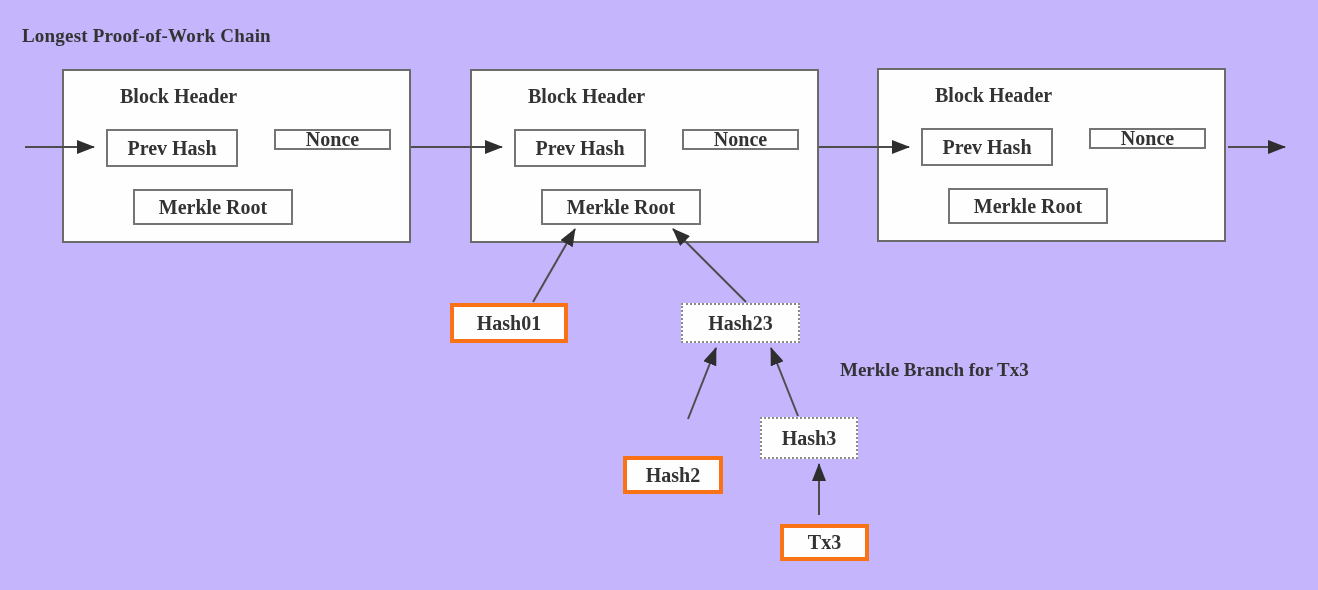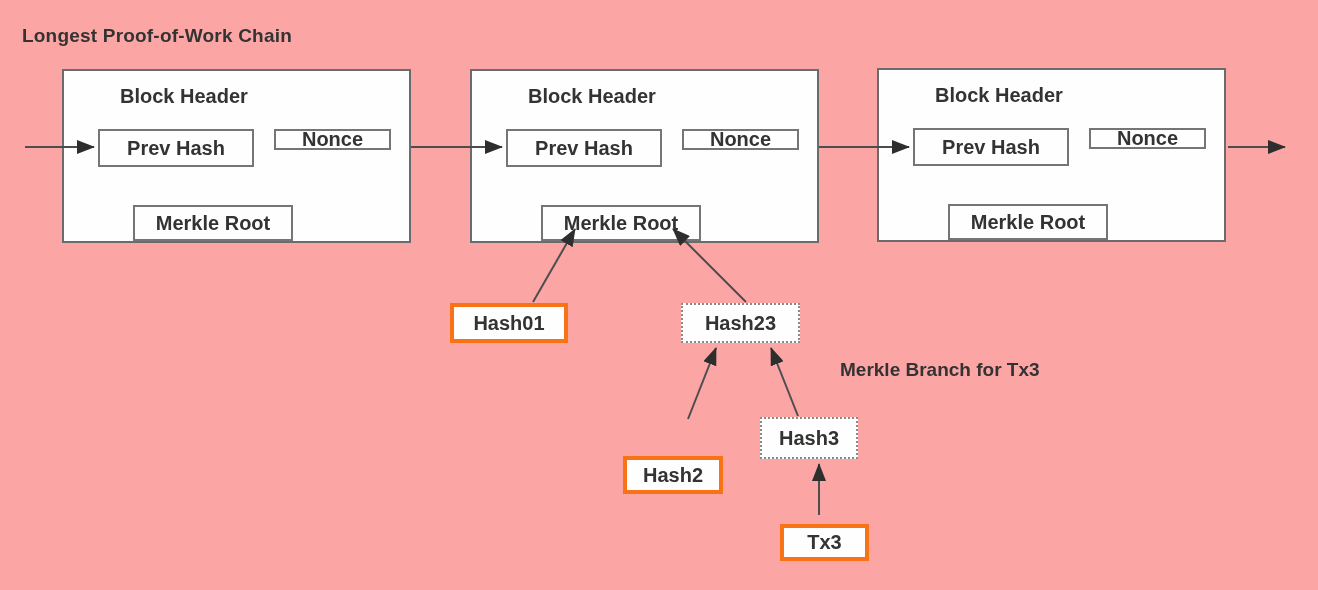--- a/index.html
+++ b/index.html
@@ -1,21 +1,21 @@
 <!DOCTYPE html>
 <html><head>
 <meta charset="utf-8">
 <style>
   html, body { margin: 0; padding: 0; background: #ffffff; }
   .canvas {
     position: relative;
     width: 1318px;
     height: 590px;
-    background: #fca5a5;
-    font-family: Liberation Sans, sans-serif;
+    background: #c4b5fd;
+    font-family: Liberation Serif, serif;
     color: #333333;
     overflow: hidden;
   }
   .diagram-title {
     position: absolute;
     left: 22px;
     top: 25px;
     font-size: 19px;
     font-weight: 600;
     letter-spacing: 0.2px;
@@ -42,23 +42,23 @@
     position: absolute;
     border: 2px solid #757575;
     background: #fefefe;
     box-sizing: border-box;
     display: flex;
     align-items: center;
     justify-content: center;
     font-size: 20px;
     font-weight: 600;
   }
-  .prev-hash   { left: 34px;  top: 58px;  width: 156px; height: 38px; }
+  .prev-hash   { left: 42px;  top: 58px;  width: 132px; height: 38px; }
   .nonce       { left: 210px; top: 58px;  width: 117px; height: 21px; }
-  .merkle-root { left: 69px;  top: 118px; width: 160px; height: 36px; margin-top: 16px; }
+  .merkle-root { left: 69px;  top: 118px; width: 160px; height: 36px; }
   .leaf {
     position: absolute;
     background: #fefefe;
     box-sizing: border-box;
     display: flex;
     align-items: center;
     justify-content: center;
     font-size: 20px;
     font-weight: 600;
   }

